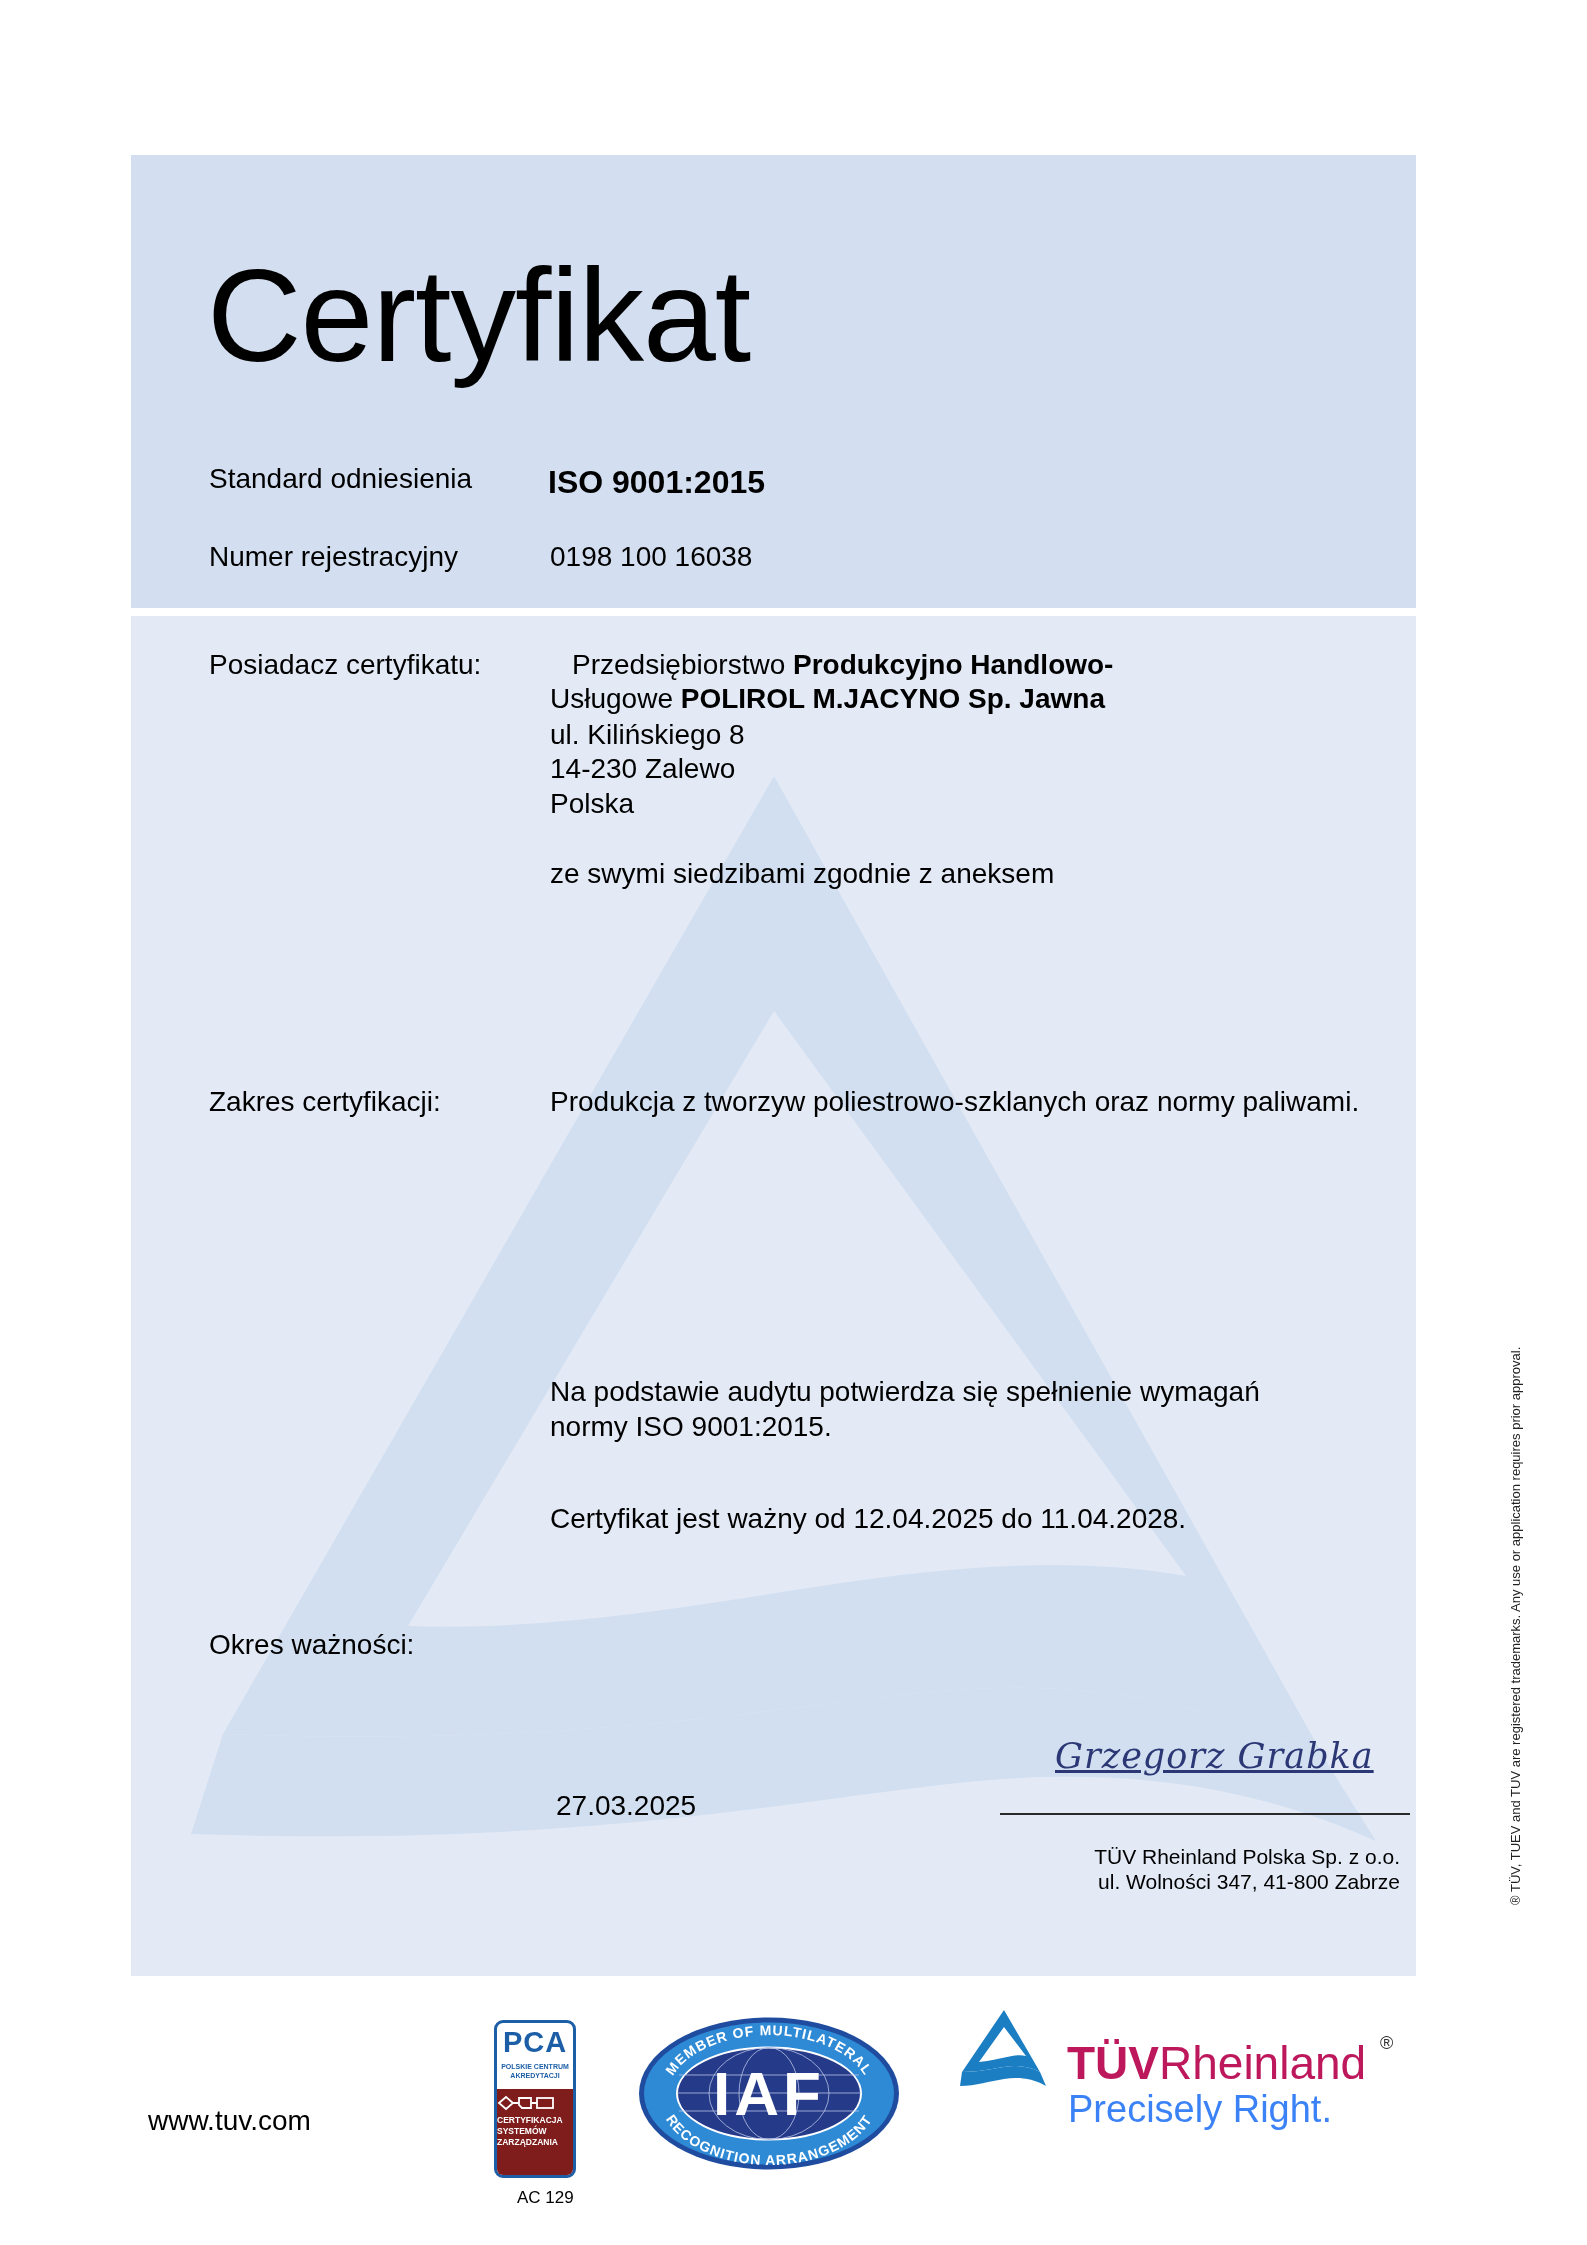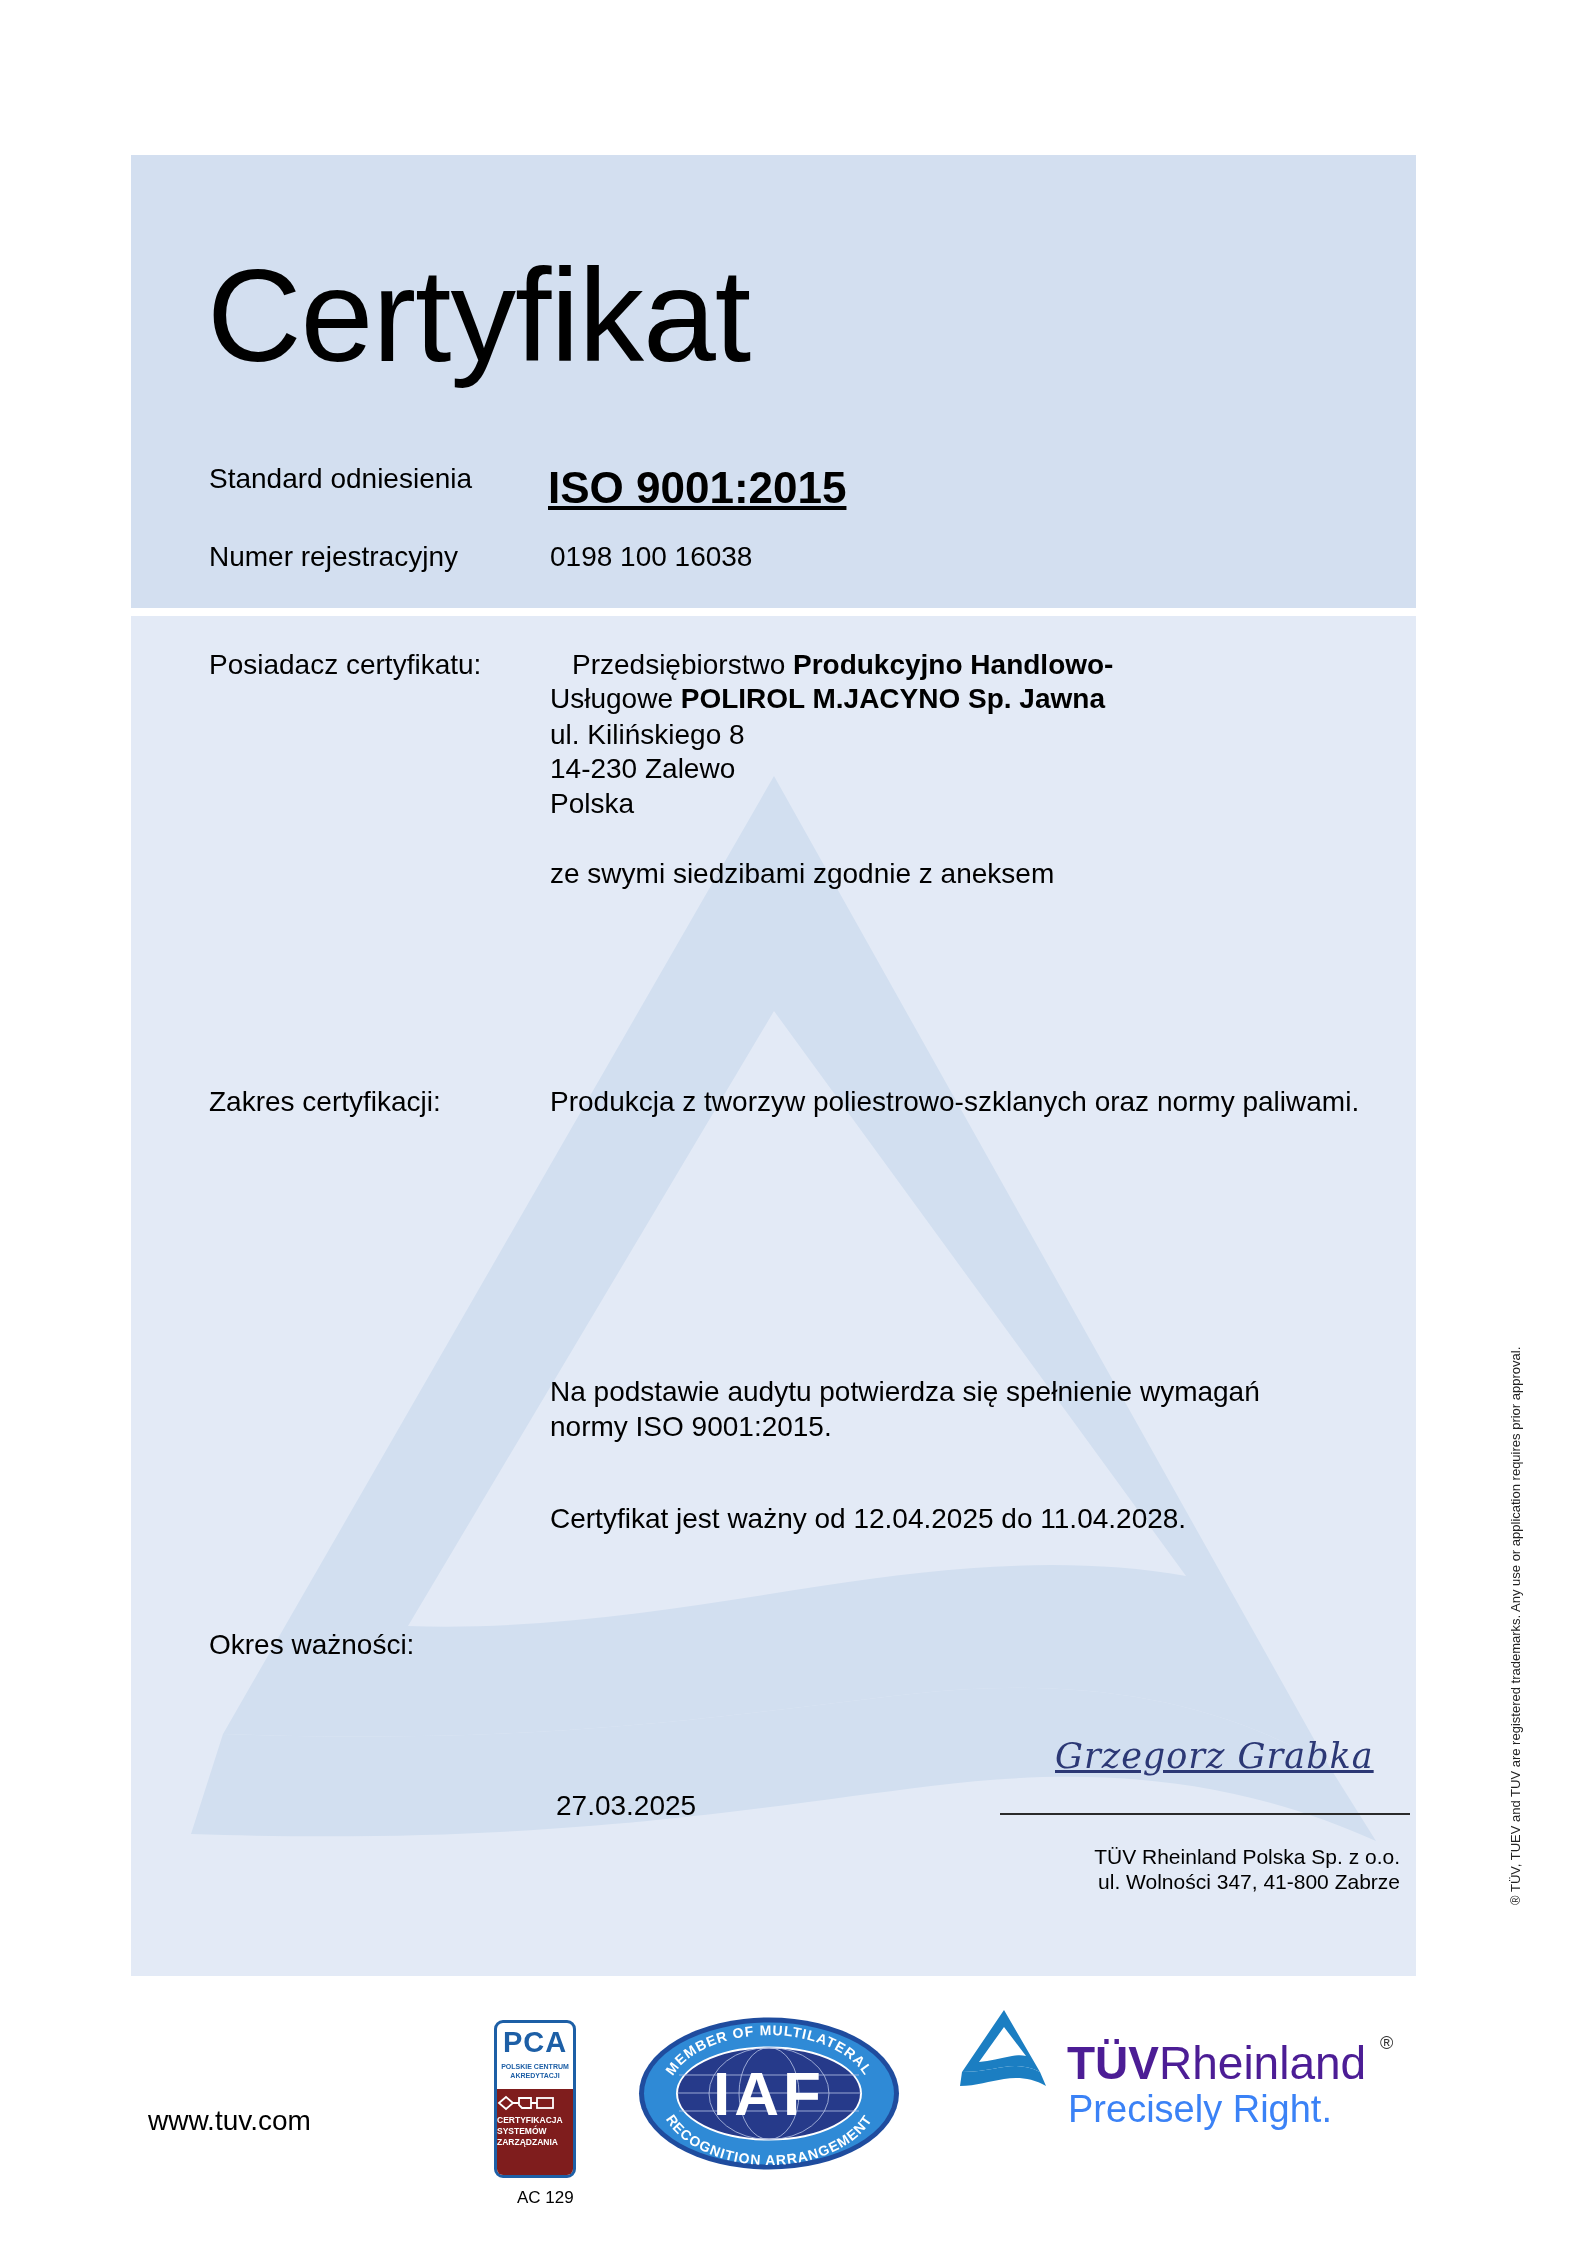--- a/index.html
+++ b/index.html
@@ -5,39 +5,39 @@
   html, body { margin: 0; padding: 0; background: #ffffff; }
   body { width: 1587px; height: 2245px; position: relative; overflow: hidden;
          font-family: "Liberation Sans", "DejaVu Sans", sans-serif; color: #000; }
   .abs { position: absolute; white-space: nowrap; }
   #top-panel { position: absolute; left: 131px; top: 155px; width: 1285px; height: 453px; background: #d3dff0; }
   #bottom-panel { position: absolute; left: 131px; top: 616px; width: 1285px; height: 1360px; background: #e3eaf6; overflow: hidden; }
   #watermark { position: absolute; left: 0; top: 0; width: 1285px; height: 1360px; }
   .title { font-size: 131px; line-height: 1; left: 207px; top: 250px; letter-spacing: -1px; }
   .lbl { font-size: 28px; line-height: 1; }
   .val { font-size: 28px; line-height: 1; }
-  .iso { font-size: 44px; font-weight: bold; line-height: 1; text-decoration: underline; }
+  .iso { font-size: 32px; font-weight: bold; line-height: 1; }
   b { font-weight: bold; }
   .sig-line { position: absolute; left: 1000px; top: 1813px; width: 410px; height: 2px; background: #2a2a2a; }
   .sig { font-family: "DejaVu Serif", serif; font-style: italic; font-size: 35px; color: #2c3875; left: 1055px; top: 1736px; letter-spacing: 1px; text-decoration: underline; }
   .addr { font-size: 21px; line-height: 1; right: 187px; text-align: right; }
   .trademark { position: absolute; left: 1508px; top: 1905px; transform-origin: 0 0; transform: rotate(-90deg);
                font-size: 13px; white-space: nowrap; color: #222; }
   .www { font-size: 28px; left: 148px; top: 2105px; }
   .pca { position: absolute; left: 494px; top: 2020px; width: 82px; height: 158px; border: 3px solid #1d5fa6; border-radius: 9px;
          background: #fff; overflow: hidden; box-sizing: border-box; }
   .pca-top { height: 66px; text-align: center; }
   .pca-logo { font-family: "Liberation Sans", sans-serif; font-weight: bold; font-size: 29px; color: #1d5fa6; padding-top: 5px; letter-spacing: 1px; line-height: 1; }
   .pca-sub { font-size: 7px; font-weight: bold; color: #1d5fa6; line-height: 9px; margin-top: 5px; }
   .pca-bottom { background: #7f1d1d; color: #fff; text-align: left; height: 86px; padding-top: 6px; box-sizing: border-box; }
   .pca-bottom .cs { font-size: 8.5px; font-weight: bold; line-height: 11px; }
   .pca-ac { font-size: 17px; left: 517px; top: 2188px; }
   .iaf { position: absolute; left: 637px; top: 2015px; width: 264px; height: 157px; }
   .tuv-tri { position: absolute; left: 960px; top: 2010px; width: 88px; height: 78px; }
-  .tuv-name { font-size: 46px; left: 1067px; top: 2036px; color: #4c1d95; }
+  .tuv-name { font-size: 46px; left: 1067px; top: 2036px; color: #be185d; }
   .tuv-name b { font-weight: bold; }
   .tuv-reg { font-size: 18px; left: 1380px; top: 2033px; color: #333; }
   .tuv-slogan { font-size: 38px; left: 1068px; top: 2088px; color: #3b82f6; }
 </style>
 </head>
 <body>
 
 <div id="top-panel"></div>
 
 <div id="bottom-panel">

